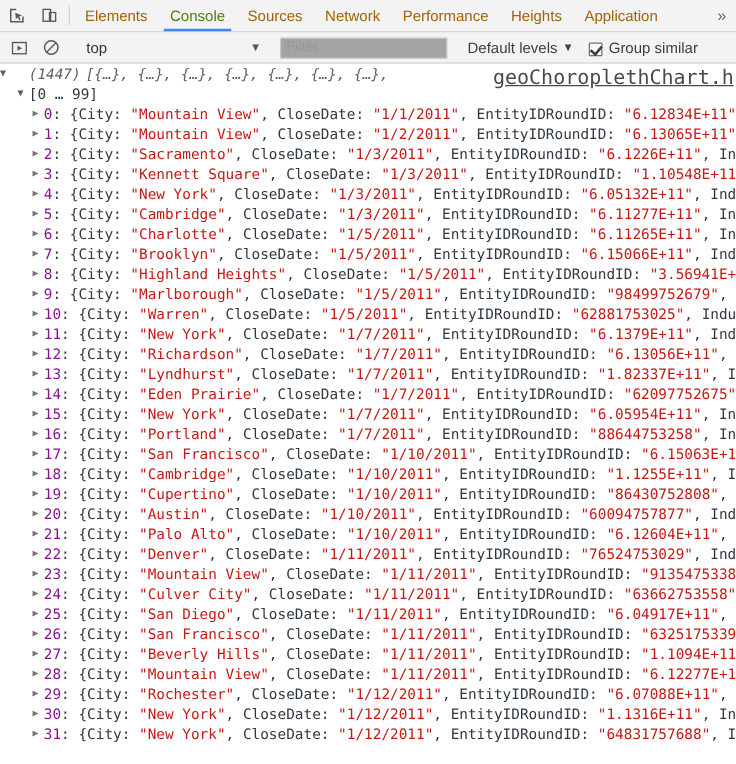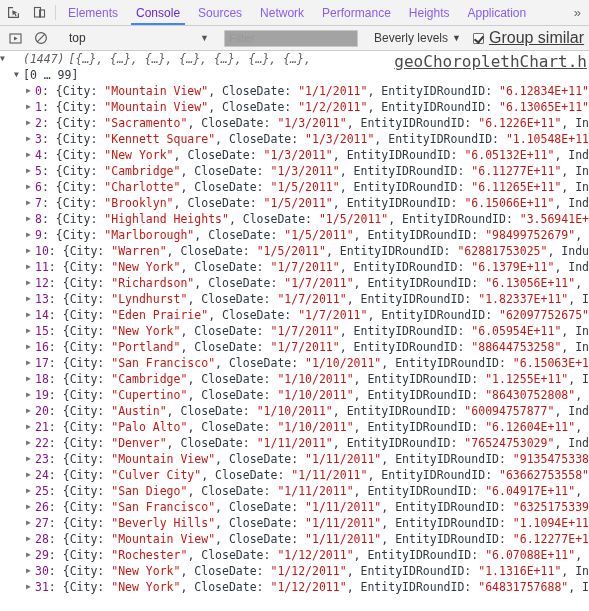--- a/index.html
+++ b/index.html
@@ -44,26 +44,26 @@
     display: flex;
     align-items: stretch;
     flex: 1 1 auto;
     min-width: 0;
   }
   .tab {
     padding: 0 9px;
     display: flex;
     align-items: center;
     font-size: 12px;
-    color: #8b5cf6;
+    color: #a16207;
     white-space: nowrap;
     position: relative;
   }
   .tab.active {
-    color: #6d28d9;
+    color: #4d7c0f;
   }
   .tab.active::after {
     content: "";
     position: absolute;
     left: 4px; right: 4px; bottom: 0;
     height: 2px;
     background: #4285f4;
   }
   .tab-more {
     padding: 0 8px 0 4px;
@@ -128,26 +128,25 @@
     margin-left: 16px;
     font-size: 12px;
     color: #3c3c3c;
     display: flex;
     align-items: center;
     white-space: nowrap;
   }
   .levels .caret { font-size: 9px; margin-left: 4px; color: #444; }
   .group-similar {
     display: flex;
-    align-items: center;
+    align-items: flex-end;
     margin-left: 12px;
-    font-size: 16px;
+    font-size: 12px;
     color: #3c3c3c;
     white-space: nowrap;
-    text-decoration: underline;
   }
   .cb {
     width: 11px;
     height: 11px;
     border: 1px solid #737373;
     background: #fcfcfc;
     border-radius: 1px;
     margin-right: 5px;
     position: relative;
     box-sizing: border-box;
@@ -272,21 +271,21 @@
   <div class="vsep"></div>
   <div class="ctx-select">
     <span class="ctx-label">top</span>
     <span class="caret">▼</span>
   </div>
   <div class="vsep"></div>
   <div class="filter-box">
     <input type="text" placeholder="Filter" style="">
   </div>
   <div class="levels">
-    <span>Beverly levels</span>
+    <span>Default levels</span>
     <span class="caret">▼</span>
   </div>
   <div class="group-similar">
     <span class="cb"></span>
     <span>Group similar</span>
   </div>
 </div>
 
 <div class="console-view">
 

